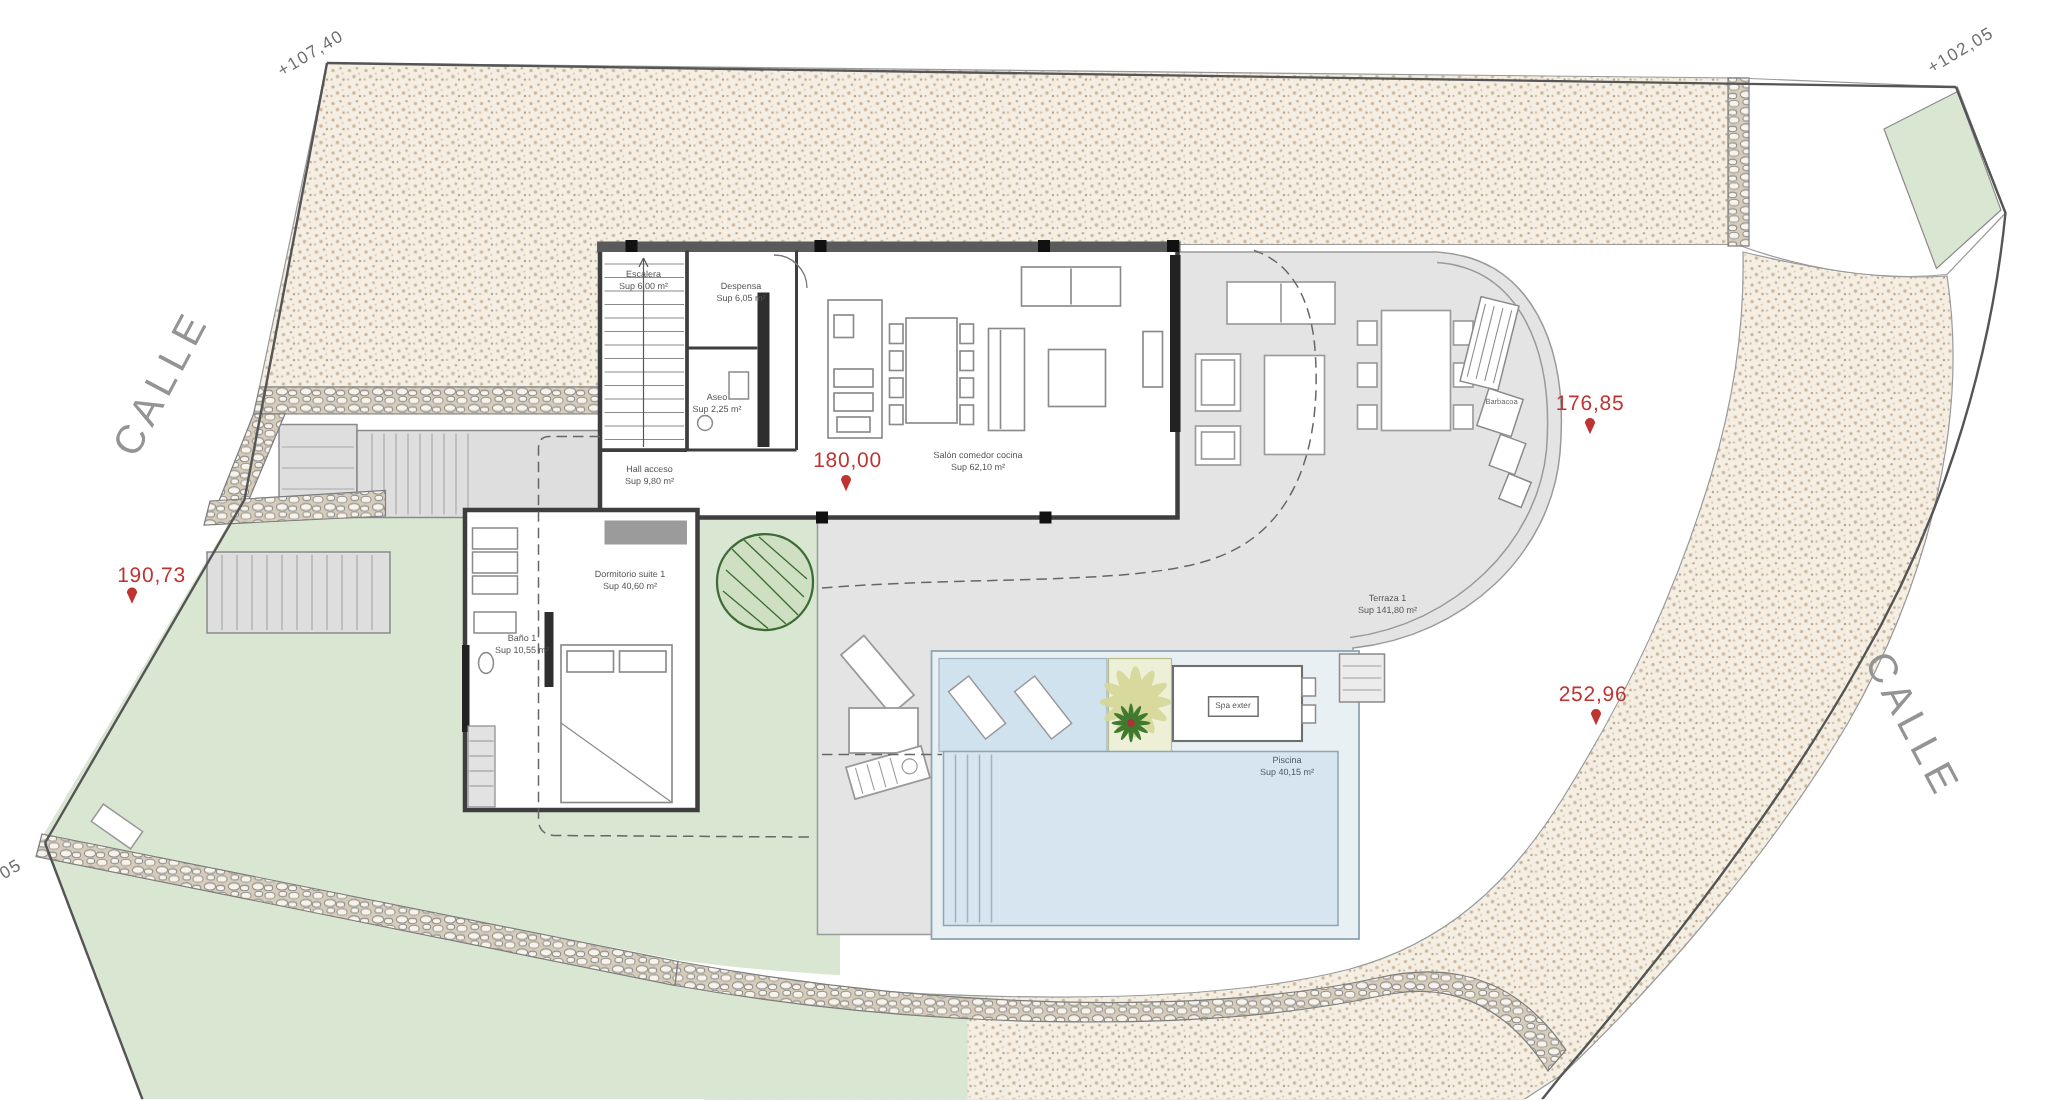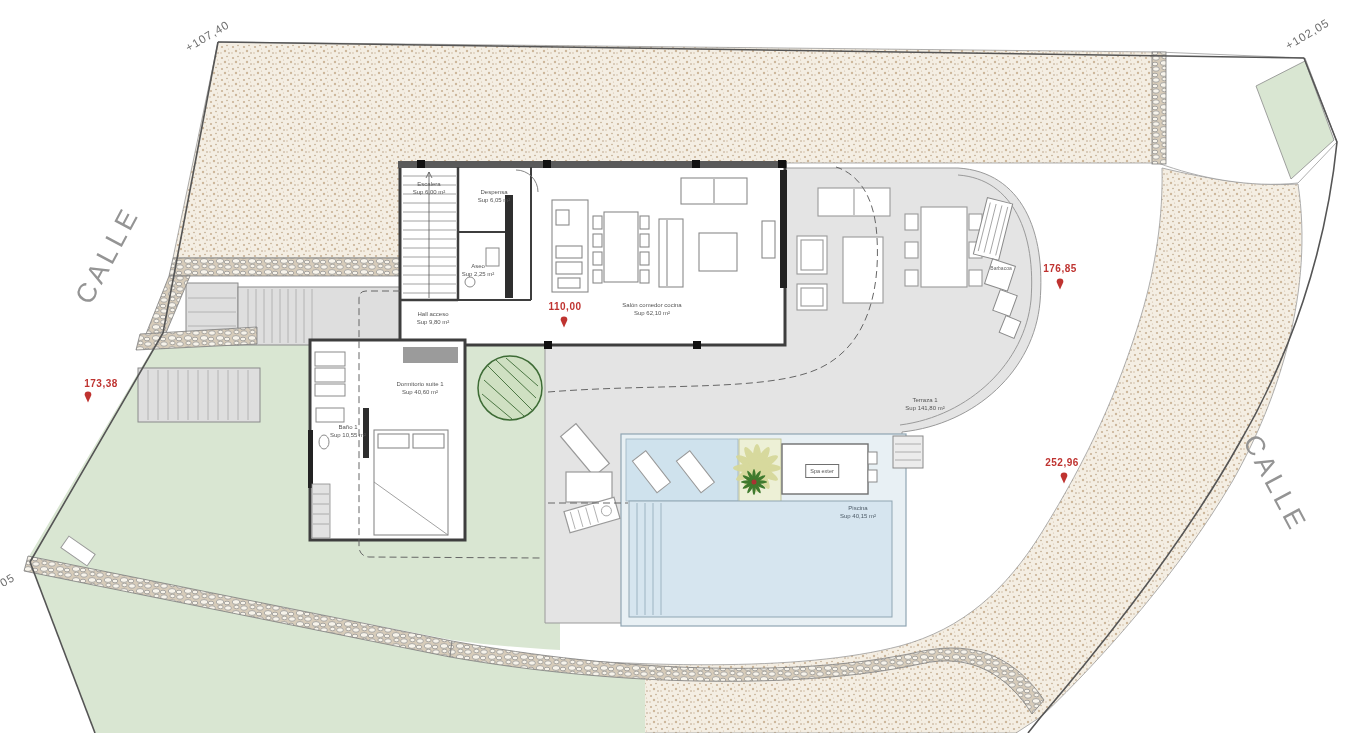--- a/index.html
+++ b/index.html
@@ -6,22 +6,22 @@
   #stage{position:relative;width:1366px;height:733px;background:#ffffff;overflow:hidden;
          font-family:"Liberation Sans","DejaVu Sans",sans-serif;}
   #plansvg{position:absolute;left:0;top:0;}
   .lbl{position:absolute;transform:translate(-50%,-50%);text-align:center;
        color:#555;font-size:6px;line-height:1.25;white-space:nowrap;}
   .lbl .a{font-size:6px;}
   .street{position:absolute;transform-origin:center;color:#949494;font-size:27px;
           letter-spacing:4px;font-weight:400;}
   .corner{position:absolute;transform-origin:center;color:#6f6f6f;font-size:11.5px;
           letter-spacing:1px;}
-  .red{position:absolute;transform:translate(-50%,-50%);color:#bf3330;font-size:10px;
-       font-weight:700;letter-spacing:.5px;white-space:nowrap;text-align:right;}
+  .red{position:absolute;transform:translate(-50%,-50%);color:#bf3330;font-size:14px;
+       font-weight:400;letter-spacing:.5px;white-space:nowrap;text-align:right;}
   .spabox{position:absolute;transform:translate(-50%,-50%);border:1px solid #6f6f6f;
           background:#fff;color:#555;font-size:5.5px;padding:3px 4px;white-space:nowrap;}
   .tiny{position:absolute;transform:translate(-50%,-50%);color:#666;font-size:5px;white-space:nowrap;}
   .pool-lbl{color:#4c5a66;}
 </style>
 </head>
 <body>
 
 <div id="stage">
 
@@ -329,22 +329,22 @@
   </g>
 </svg>
 
 <div class="street" style="left:55px;top:240px;transform:rotate(-62deg);">CALLE</div>
 <div class="street" style="left:1222px;top:468px;transform:rotate(62deg);">CALLE</div>
 
 <div class="corner" style="left:183px;top:30px;transform:rotate(-31deg);">+107,40</div>
 <div class="corner" style="left:1283px;top:28px;transform:rotate(-31deg);">+102,05</div>
 <div class="corner" style="left:0px;top:574px;transform:rotate(-31deg);">05</div>
 
-<div class="red" style="left:101px;top:383px;">173,38</div>
-<div class="red" style="left:565px;top:306px;">110,00</div>
+<div class="red" style="left:101px;top:383px;">190,73</div>
+<div class="red" style="left:565px;top:306px;">180,00</div>
 <div class="red" style="left:1060px;top:268px;">176,85</div>
 <div class="red" style="left:1062px;top:462px;">252,96</div>
 
 <div class="lbl" style="left:429px;top:188px;">
   <div>Escalera</div>
       <div class="a">Sup 6,00 m²</div>
     </div>
 <div class="lbl" style="left:494px;top:196px;">
   <div>Despensa</div>
       <div class="a">Sup 6,05 m²</div>

